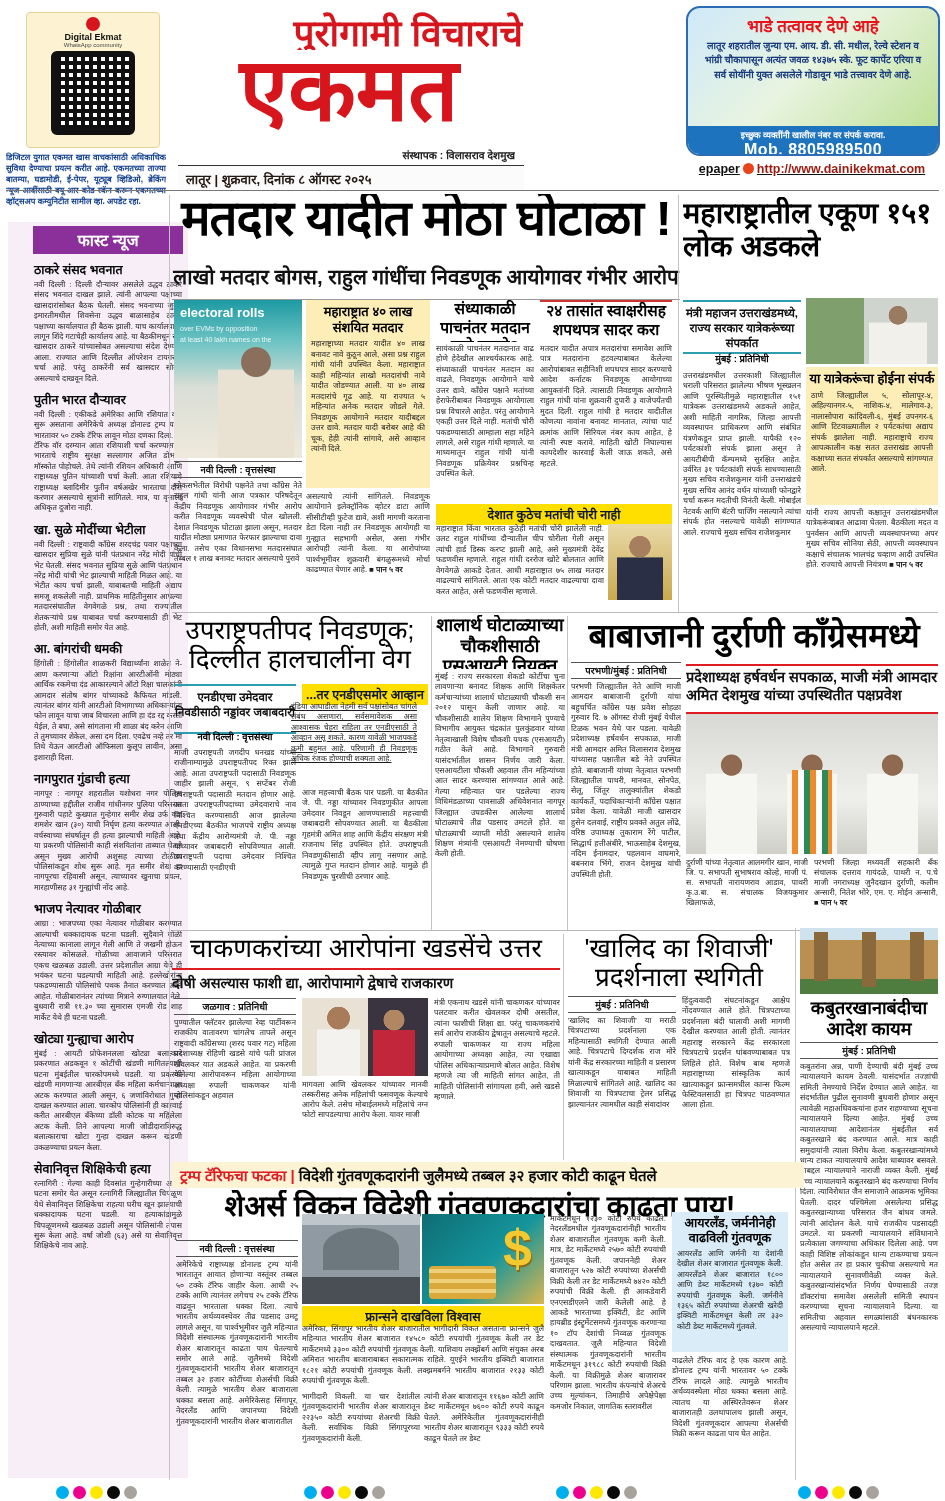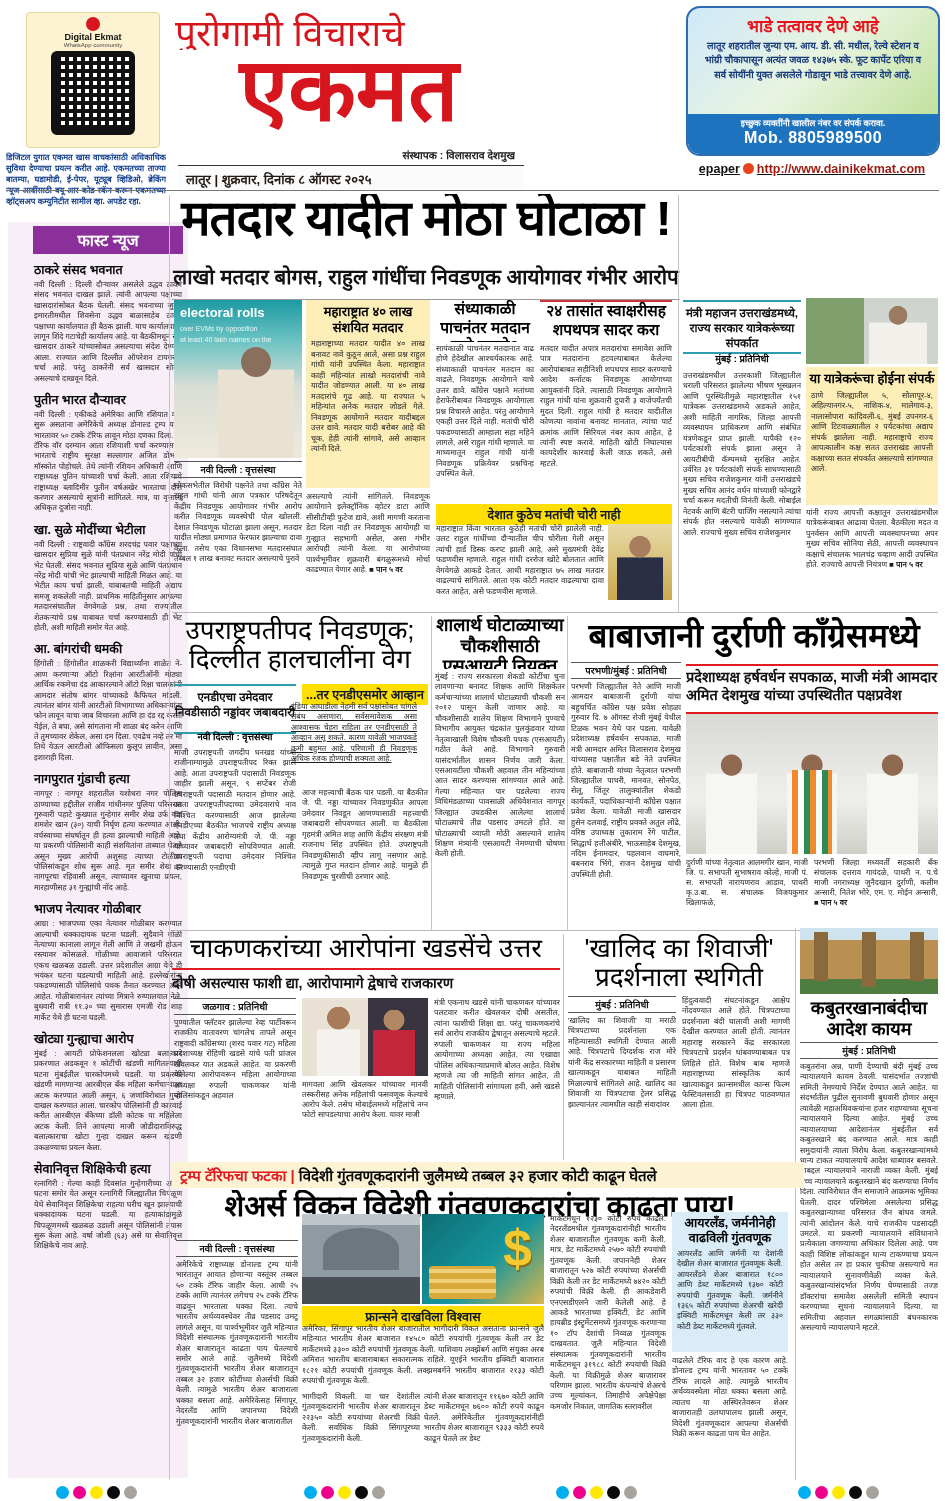--- a/index.html
+++ b/index.html
@@ -14,28 +14,28 @@
   .center{text-align:center;}
   
   .qr-panel{background:#fdf3d2;border:1px solid #e4d49a;border-radius:4px;text-align:center;}
   .qr-logo{width:14px;height:14px;border-radius:50%;background:#d6151c;margin:4px auto 1px;}
   .qr-brand{font-size:9px;font-weight:bold;color:#111;}
   .qr-comm{font-size:6px;color:#444;margin-bottom:3px;}
   .qr-code{width:72px;height:72px;margin:0 auto;border:6px solid #111;border-radius:6px;background:
     repeating-linear-gradient(0deg,#111 0 4px,transparent 4px 8px),
     repeating-linear-gradient(90deg,#111 0 4px,#fff 4px 8px);}
   .qr-note{font-size:8.2px;line-height:1.35;font-weight:bold;color:#15418f;text-align:justify;}
-  .tagline{font-size:37px;font-weight:400;color:#d6151c;text-align:left;letter-spacing:0;}
+  .tagline{font-size:37px;font-weight:700;color:#d6151c;text-align:right;letter-spacing:0;}
   .mast-title{font-size:88px;font-weight:800;color:#d6151c;text-align:center;line-height:.95;}
   .founder{font-size:10.5px;font-weight:bold;color:#222;text-align:right;}
   .date-strip{font-size:13px;font-weight:bold;color:#241a14;background:#fbfbfb;border-top:1.5px solid #333;border-bottom:1.5px solid #333;padding:4px 8px;}
   .ad-box{border:2.5px solid #2c6cb5;border-radius:14px;background:linear-gradient(135deg,#cfe9fa 0%,#e8f4e0 45%,#b9dd8e 100%);}
   .ad-head{font-size:17px;font-weight:800;color:#e8131b;text-align:center;margin-top:6px;}
   .ad-body{font-size:9.6px;font-weight:bold;color:#173a7c;text-align:center;line-height:1.5;padding:2px 10px;}
-  .ad-band{position:absolute;left:0;right:0;bottom:0;height:40px;background:#1e73be;border-radius:0 0 11px 11px;text-align:center;color:#fff;}
+  .ad-band{position:absolute;left:0;right:0;bottom:0;height:28px;background:#1e73be;border-radius:0 0 11px 11px;text-align:center;color:#fff;}
   .ad-contact{font-size:8.6px;font-weight:bold;margin-top:3px;}
   .ad-mob{font-size:16px;font-weight:800;letter-spacing:.5px;}
   .epaper{font-size:12.5px;font-weight:bold;color:#111;}
   .epaper .dot-ic{display:inline-block;width:11px;height:11px;border-radius:50%;background:#e8431b;vertical-align:-1px;margin:0 3px;}
   .epaper a{color:#9b1b10;text-decoration:none;}
   
   .fast-panel{background:#f7eef8;padding-left:20px;}
   .fast-head{background:#8b2f9b;color:#fff;font-size:16px;font-weight:800;text-align:center;padding:3px 0;margin:4px 5px;}
   .fn-h{font-size:12.5px;font-weight:800;color:#0a0a0a;margin:7px 6px 2px;}
   .fn-b{font-size:7.7px;line-height:1.35;text-align:justify;color:#222;margin:0 6px;}
@@ -180,20 +180,21 @@
   <div class="abs bt" style="left:540px;top:344px;width:132px;height:156px;">मतदार यादीत अपात्र मतदारांचा समावेश आणि पात्र मतदारांना हटवल्याबाबत केलेल्या आरोपांबाबत सहीनिशी शपथपत्र सादर करण्याचे आदेश कर्नाटक निवडणूक आयोगाच्या आयुक्तांनी दिले. त्यासाठी निवडणूक आयोगाने राहुल गांधी यांना शुक्रवारी दुपारी ३ वाजेपर्यंतची मुदत दिली. राहुल गांधी हे मतदार यादीतील कोणत्या नावांना बनावट मानतात, त्यांचा पार्ट क्रमांक आणि सिरियल नंबर काय आहेत, हे त्यांनी स्पष्ट करावे. माहिती खोटी निघाल्यास कायदेशीर कारवाई केली जाऊ शकते, असे म्हटले.</div>
 
   <div class="abs yhead" style="left:436px;top:504px;width:236px;">देशात कुठेच मतांची चोरी नाही</div>
   <div class="abs bt" style="left:436px;top:524px;width:168px;height:88px;">महाराष्ट्रात किंवा भारतात कुठेही मतांची चोरी झालेली नाही. उलट राहुल गांधींच्या दौऱ्यातील चीप चोरीला गेली असून त्यांची हार्ड डिस्क करप्ट झाली आहे, असे मुख्यमंत्री देवेंद्र फडणवीस म्हणाले. राहुल गांधी दररोज खोटे बोलतात आणि वेगवेगळे आकडे देतात. आधी महाराष्ट्रात ७५ लाख मतदार वाढल्याचे सांगितले. आता एक कोटी मतदार वाढल्याचा दावा करत आहेत, असे फडणवीस म्हणाले.</div>
   <div class="ph ph-fad" style="left:608px;top:524px;width:64px;height:76px;">
       <div class="fig"></div>
     </div>
 
   <div class="rule-v" style="left:678px;top:195px;height:417px;"></div>
 
+  <div class="abs h30" style="left:683px;top:197px;width:256px;height:96px;">महाराष्ट्रातील एकूण १५१ लोक अडकले</div>
   <div class="abs strap-teal" style="left:683px;top:300px;width:118px;height:44px;">मंत्री महाजन उत्तराखंडमध्ये, राज्य सरकार यात्रेकरूंच्या संपर्कात</div>
   <div class="abs" style="left:683px;top:352px;width:118px;height:14px;font-size:9.5px;font-weight:bold;text-align:center;">मुंबई : प्रतिनिधी</div>
   <div class="abs bt" style="left:683px;top:371px;width:118px;height:241px;">उत्तराखंडमधील उत्तरकाशी जिल्ह्यातील धराली परिसरात झालेल्या भीषण भूस्खलन आणि पूरस्थितीमुळे महाराष्ट्रातील १५१ यात्रेकरू उत्तराखंडमध्ये अडकले आहेत, अशी माहिती नागरिक, जिल्हा आपत्ती व्यवस्थापन प्राधिकरण आणि संबंधित यंत्रणेकडून प्राप्त झाली. यापैकी १२० पर्यटकांशी संपर्क झाला असून ते आयटीबीपी कॅम्पमध्ये सुरक्षित आहेत. उर्वरित ३१ पर्यटकांशी संपर्क साधण्यासाठी मुख्य सचिव राजेशकुमार यांनी उत्तराखंडचे मुख्य सचिव आनंद वर्धन यांच्याशी फोनद्वारे चर्चा करून मदतीची विनंती केली. मोबाईल नेटवर्क आणि बॅटरी चार्जिंग नसल्याने त्यांचा संपर्क होत नसल्याचे यावेळी सांगण्यात आले. राज्याचे मुख्य सचिव राजेशकुमार</div>
   <div class="ph ph-slide" style="left:806px;top:298px;width:132px;height:66px;">
       <div class="fig"></div>
     </div>
   <div class="abs ybox" style="left:806px;top:367px;width:132px;height:138px;">
     <div class="bh">या यात्रेकरूंचा होईना संपर्क</div>
     <div class="bb">ठाणे जिल्ह्यातील ५, सोलापूर-४, अहिल्यानगर-५, नाशिक-४, मालेगाव-३, नालासोपारा कांदिवली-६, मुंबई उपनगर-६ आणि टिटवाळ्यातील २ पर्यटकांचा अद्याप संपर्क झालेला नाही. महाराष्ट्राचे राज्य आपत्कालीन कक्ष सतत उत्तराखंड आपत्ती कक्षाच्या सतत संपर्कात असल्याचे सांगण्यात आले.</div>
   </div>

